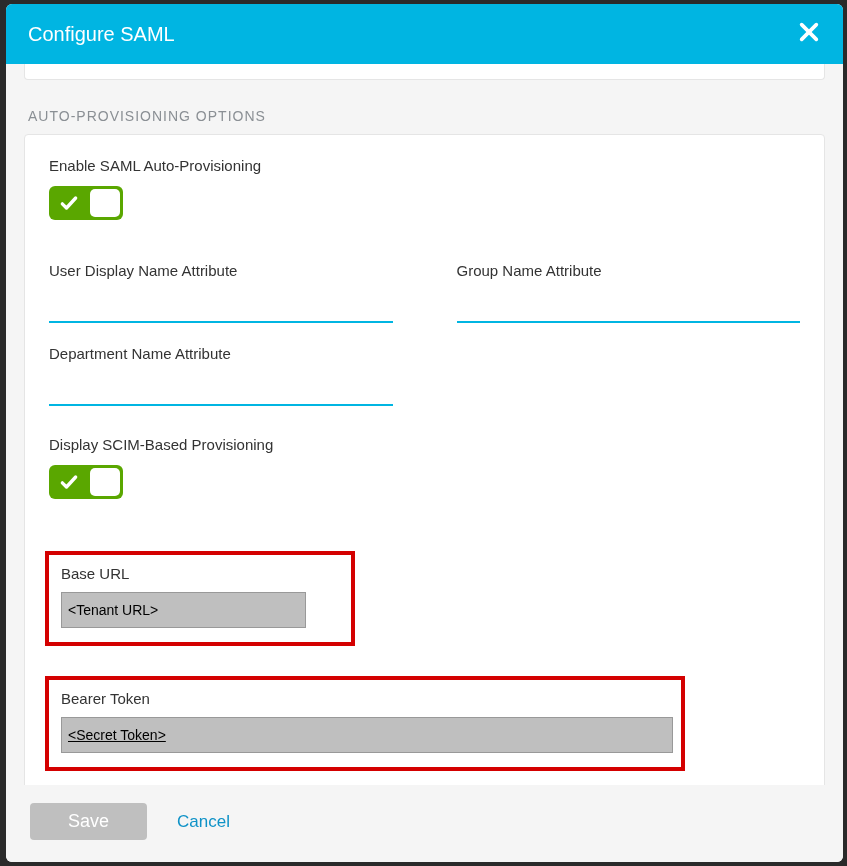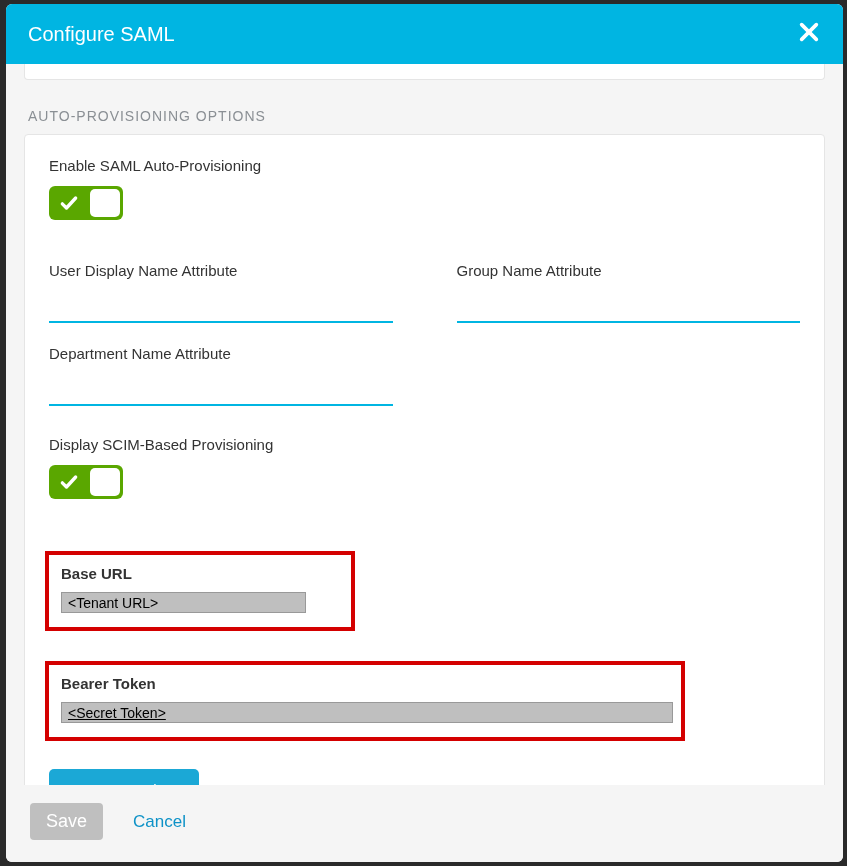--- a/index.html
+++ b/index.html
@@ -132,29 +132,28 @@
       padding: 10px 12px 14px 12px;
       margin-top: 10px;
       margin-left: -4px;
     }
     .highlight-box.narrow { width: 310px; }
     .highlight-box.wide { width: 640px; }
     .hb-label {
       color: #333;
       font-size: 15px;
       margin-bottom: 10px;
-      font-weight: bold;
     }
     .gray-input {
       background: #bfbfbf;
       border: 1px solid #999;
       font-size: 14px;
       padding: 3px 6px;
       width: 100%;
-      height: 21px;
+      height: 36px;
       outline: none;
       color: #000;
     }
     .highlight-box.narrow .gray-input { width: 245px; }
     .highlight-box.wide .gray-input { width: 612px; text-decoration: underline; }
     .gen-btn {
       background: #1ba8d6;
       color: #fff;
       border: none;
       border-radius: 5px;
@@ -169,21 +168,21 @@
       display: flex;
       align-items: center;
       gap: 30px;
       flex-shrink: 0;
     }
     .save-btn {
       background: #bfbfbf;
       color: #fff;
       border: none;
       border-radius: 4px;
-      padding: 8px 16px;
+      padding: 8px 38px;
       font-size: 18px;
       cursor: pointer;
     }
     .cancel-link {
       color: #0e92c7;
       font-size: 17px;
       cursor: pointer;
     }
     .spacer-20 { height: 20px; }
     .spacer-8  { height: 8px; }

